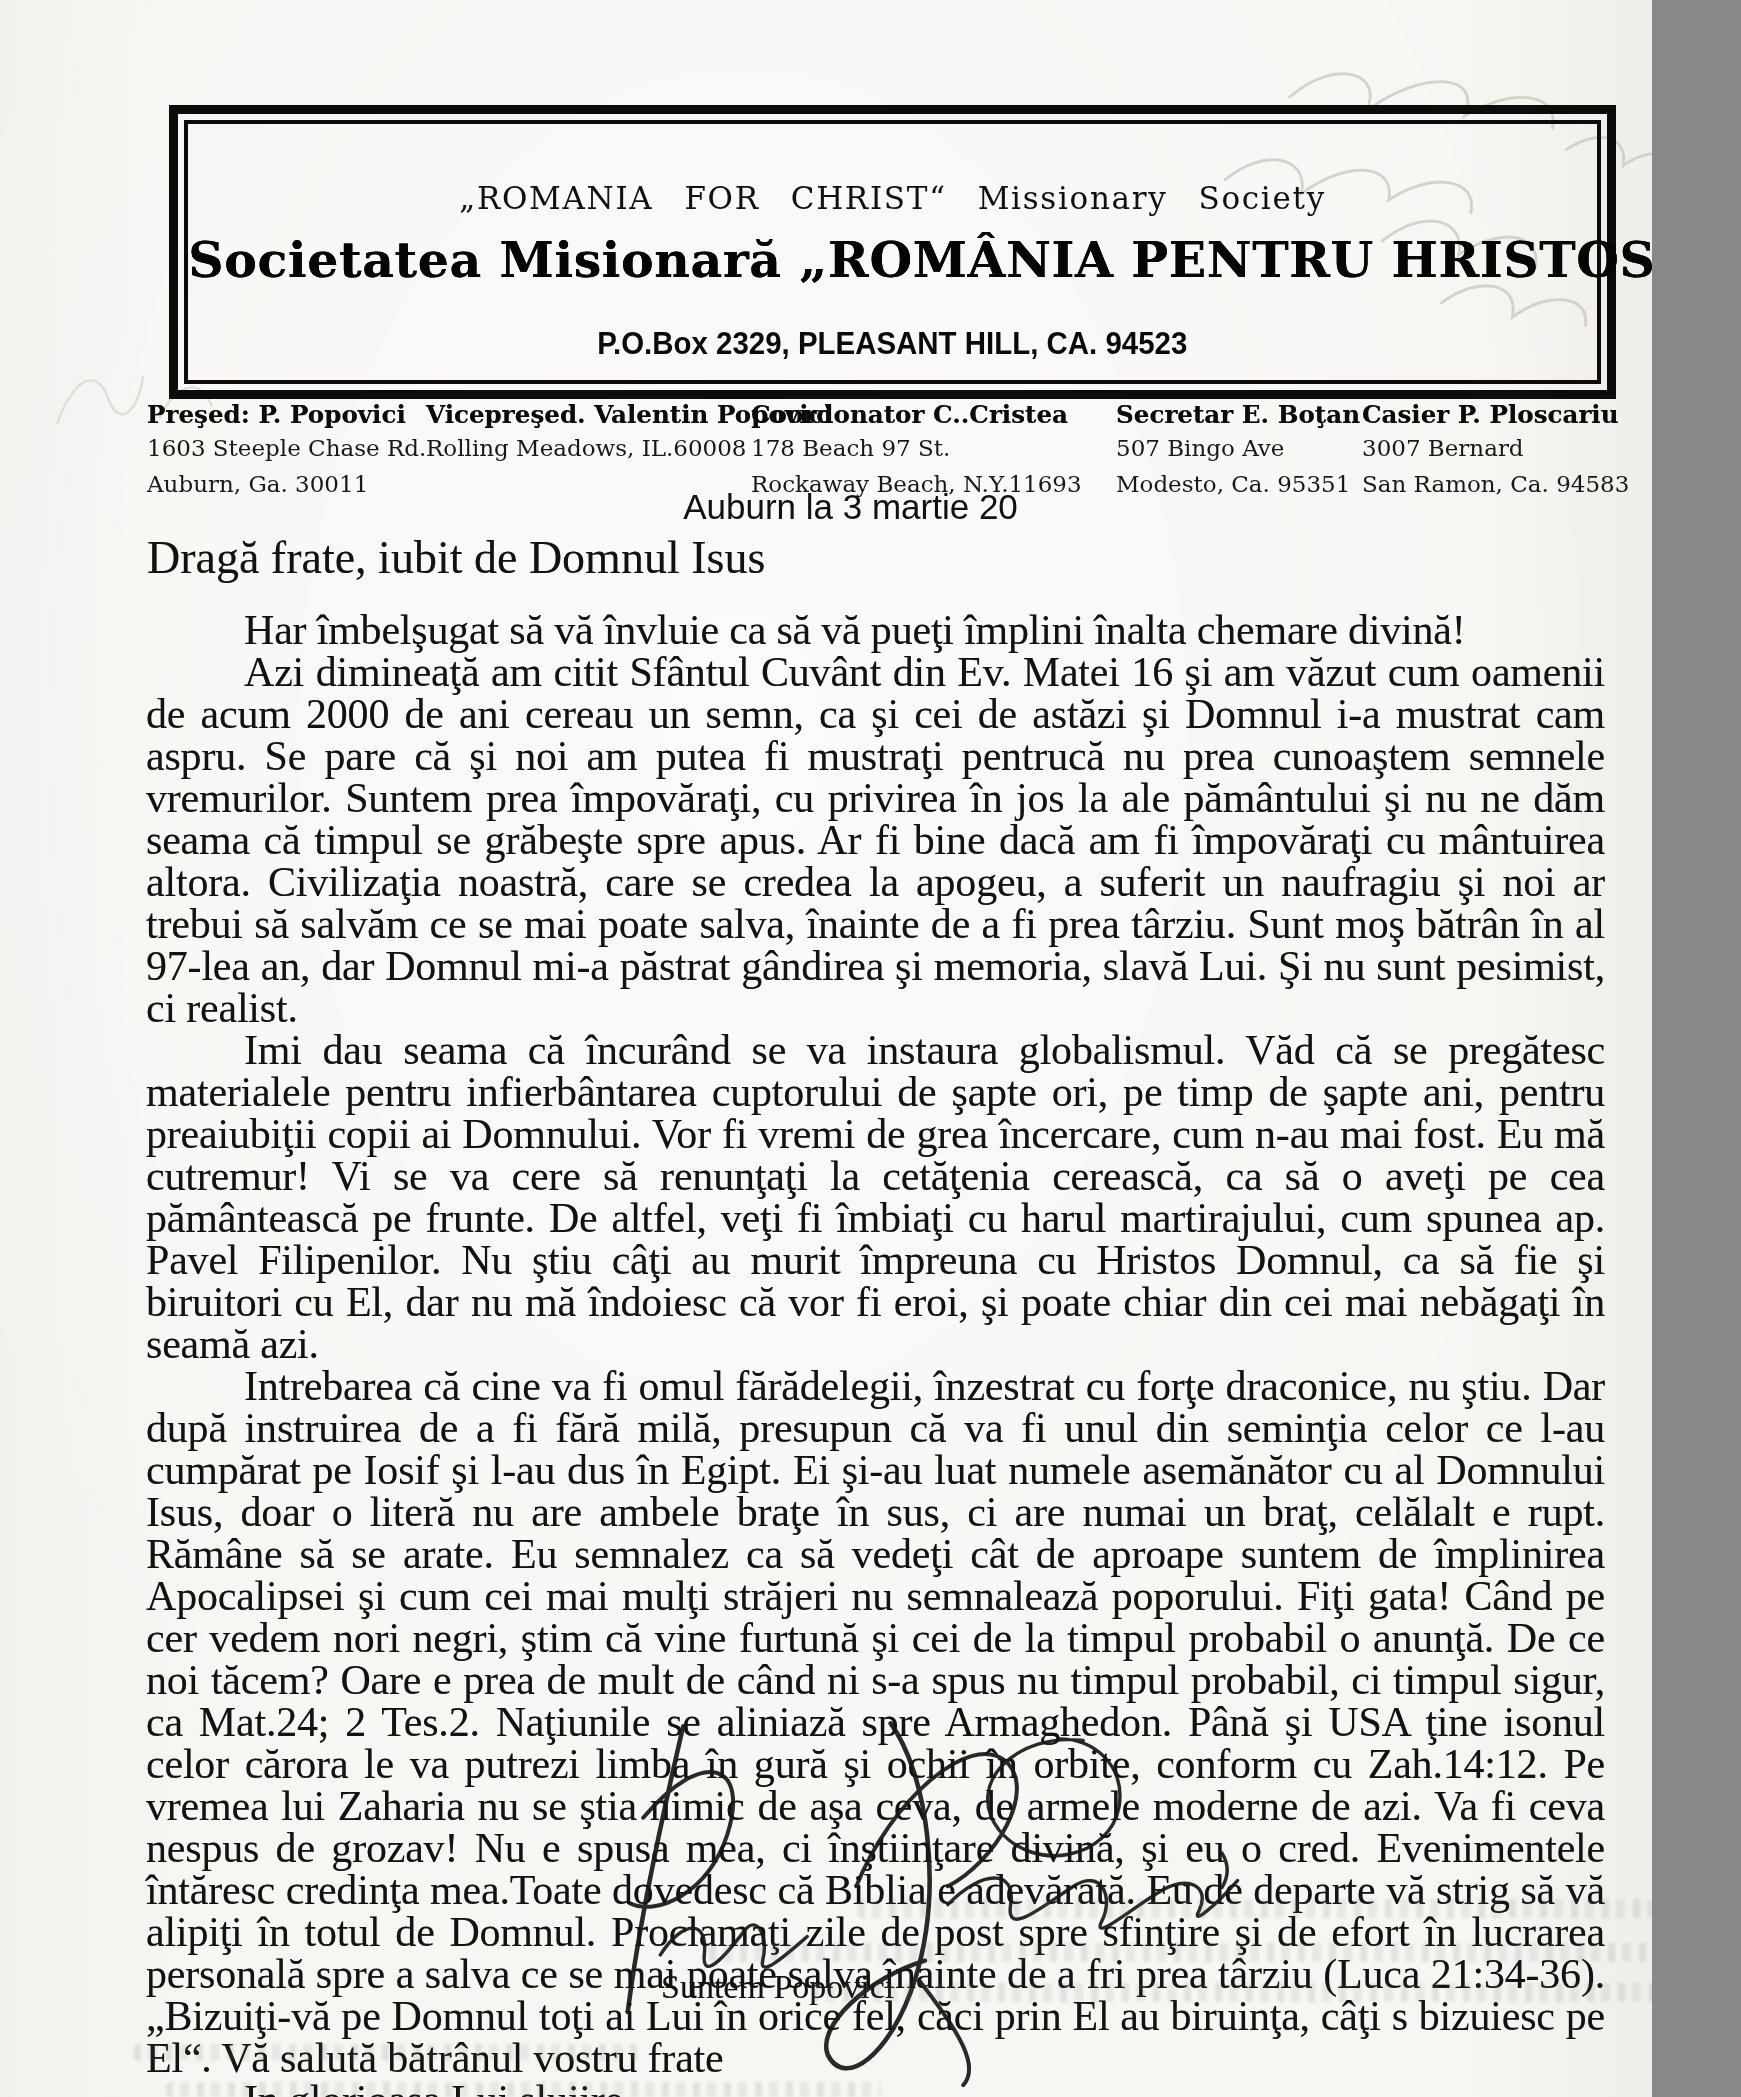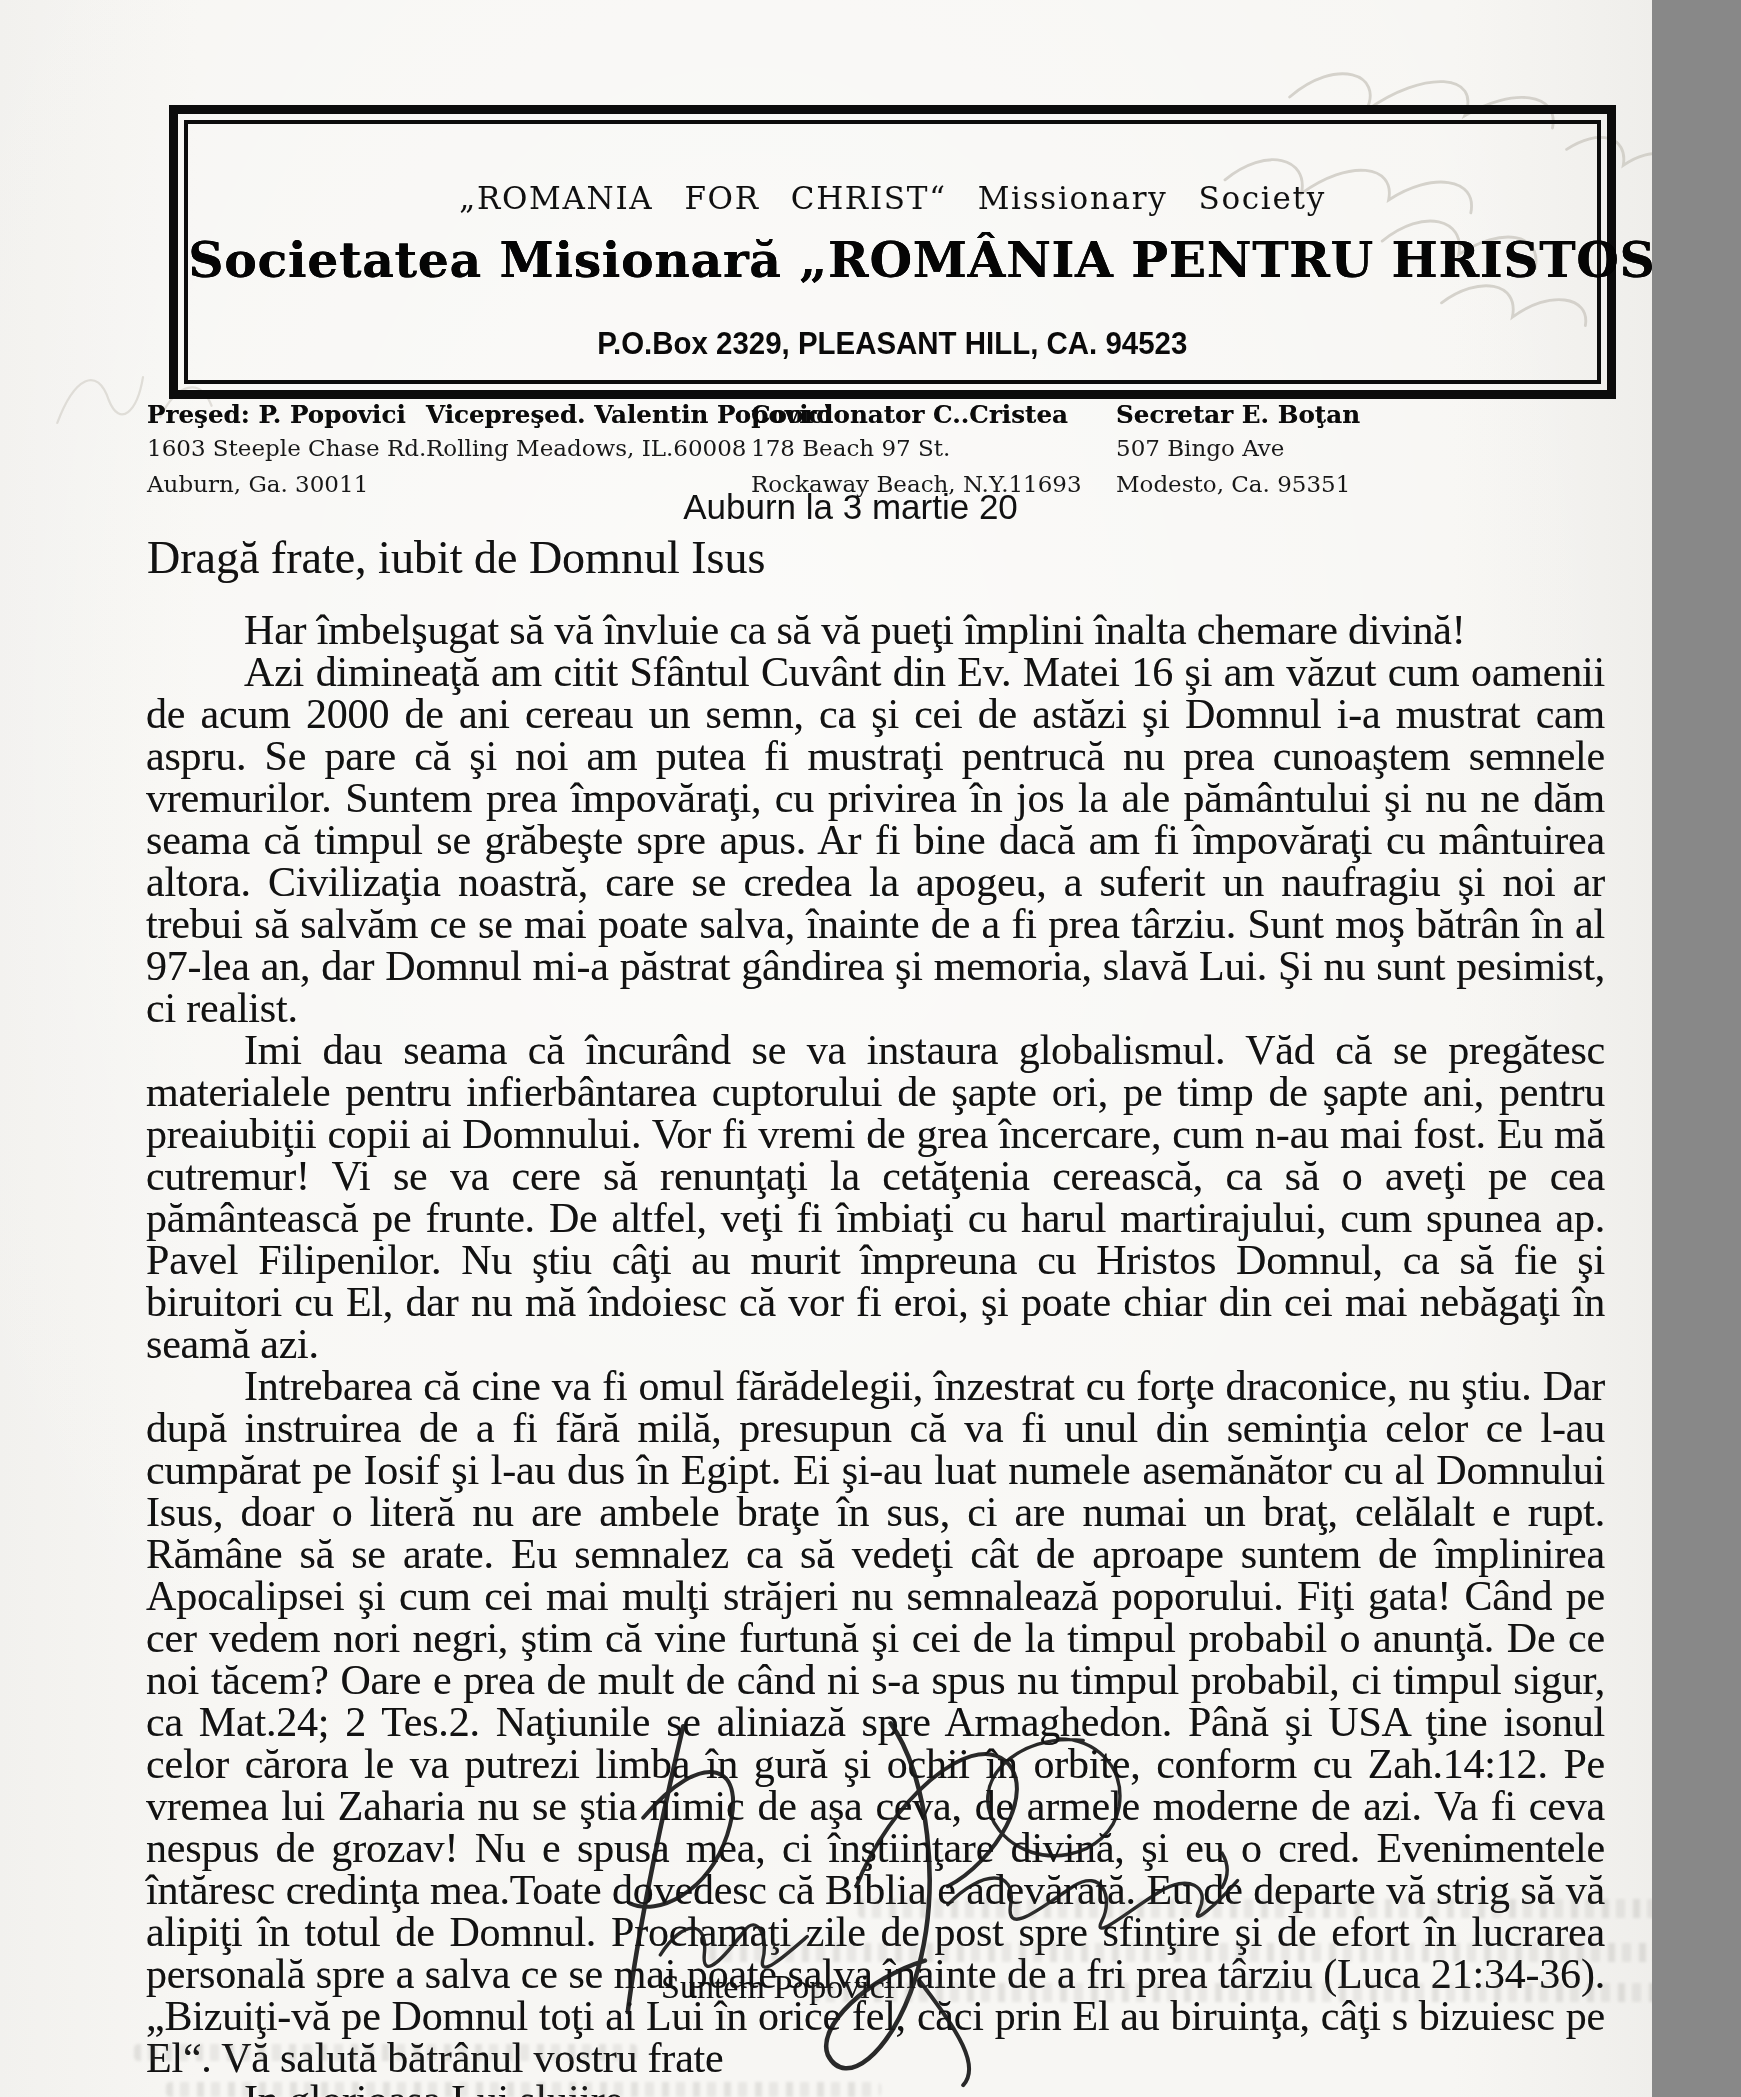--- a/index.html
+++ b/index.html
@@ -139,20 +139,25 @@
     <div class="officer" style="left:751px">
       <div class="o-title">Coordonator C..Cristea</div>
       <div class="o-line">178 Beach 97 St.</div>
       <div class="o-line">Rockaway Beach, N.Y.11693</div>
     </div>
     <div class="officer" style="left:1116px">
       <div class="o-title">Secretar E. Boţan</div>
       <div class="o-line">507 Bingo Ave</div>
       <div class="o-line">Modesto, Ca. 95351</div>
     </div>
+    <div class="officer" style="left:1362px">
+      <div class="o-title">Casier P. Ploscariu</div>
+      <div class="o-line">3007 Bernard</div>
+      <div class="o-line">San Ramon, Ca. 94583</div>
+    </div>
   </div>
 
   <div class="dateline">Auburn la 3 martie 20</div>
 
   <div class="salutation">Dragă frate, iubit de Domnul Isus</div>
 
   <div class="body-text">
     <p>Har îmbelşugat să vă învluie ca să vă pueţi împlini înalta chemare divină!</p>
     <p>Azi dimineaţă am citit Sfântul Cuvânt din Ev. Matei 16 şi am văzut cum oamenii de acum 2000 de ani cereau un semn, ca şi cei de astăzi şi Domnul i-a mustrat cam aspru. Se pare că şi noi am putea fi mustraţi pentrucă nu prea cunoaştem semnele vremurilor. Suntem prea împovăraţi, cu privirea în jos la ale pământului şi nu ne dăm seama că timpul se grăbeşte spre apus. Ar fi bine dacă am fi împovăraţi cu mântuirea altora. Civilizaţia noastră, care se credea la apogeu, a suferit un naufragiu şi noi ar trebui să salvăm ce se mai poate salva, înainte de a fi prea târziu. Sunt moş bătrân în al 97-lea an, dar Domnul mi-a păstrat gândirea şi memoria, slavă Lui. Şi nu sunt pesimist, ci realist.</p>
     <p>Imi dau seama că încurând se va instaura globalismul. Văd că se pregătesc materialele pentru infierbântarea cuptorului de şapte ori, pe timp de şapte ani, pentru preaiubiţii copii ai Domnului. Vor fi vremi de grea încercare, cum n-au mai fost. Eu mă cutremur! Vi se va cere să renunţaţi la cetăţenia cerească, ca să o aveţi pe cea pământească pe frunte. De altfel, veţi fi îmbiaţi cu harul martirajului, cum spunea ap. Pavel Filipenilor. Nu ştiu câţi au murit împreuna cu Hristos Domnul, ca să fie şi biruitori cu El, dar nu mă îndoiesc că vor fi eroi, şi poate chiar din cei mai nebăgaţi în seamă azi.</p>

